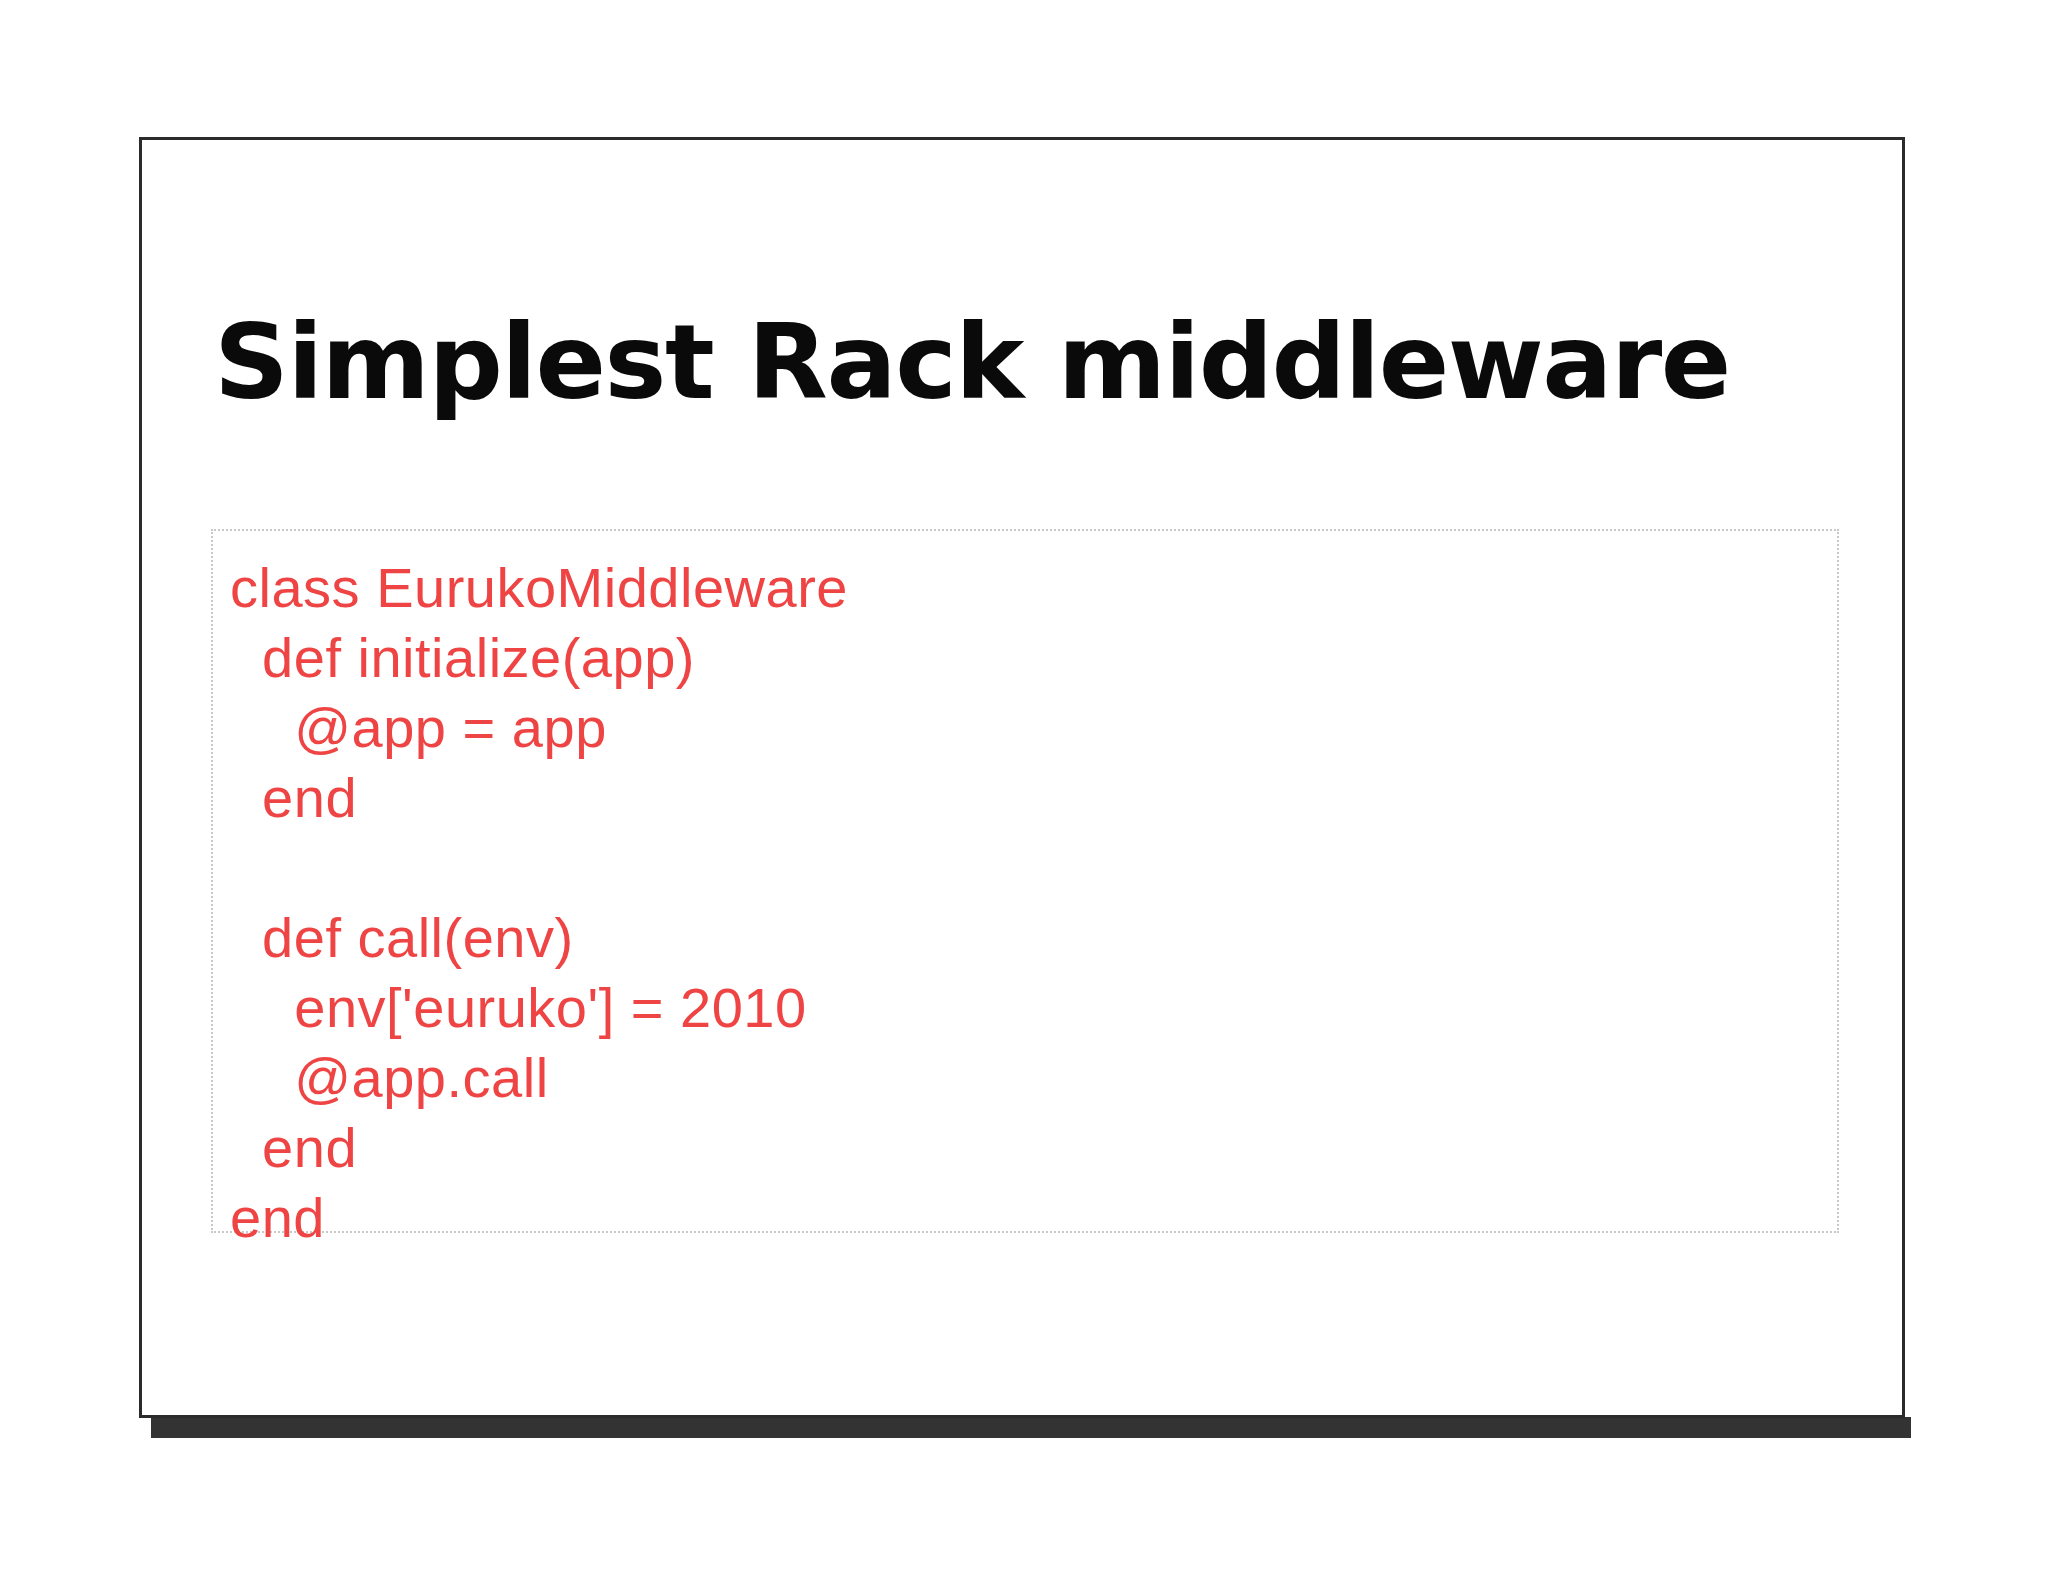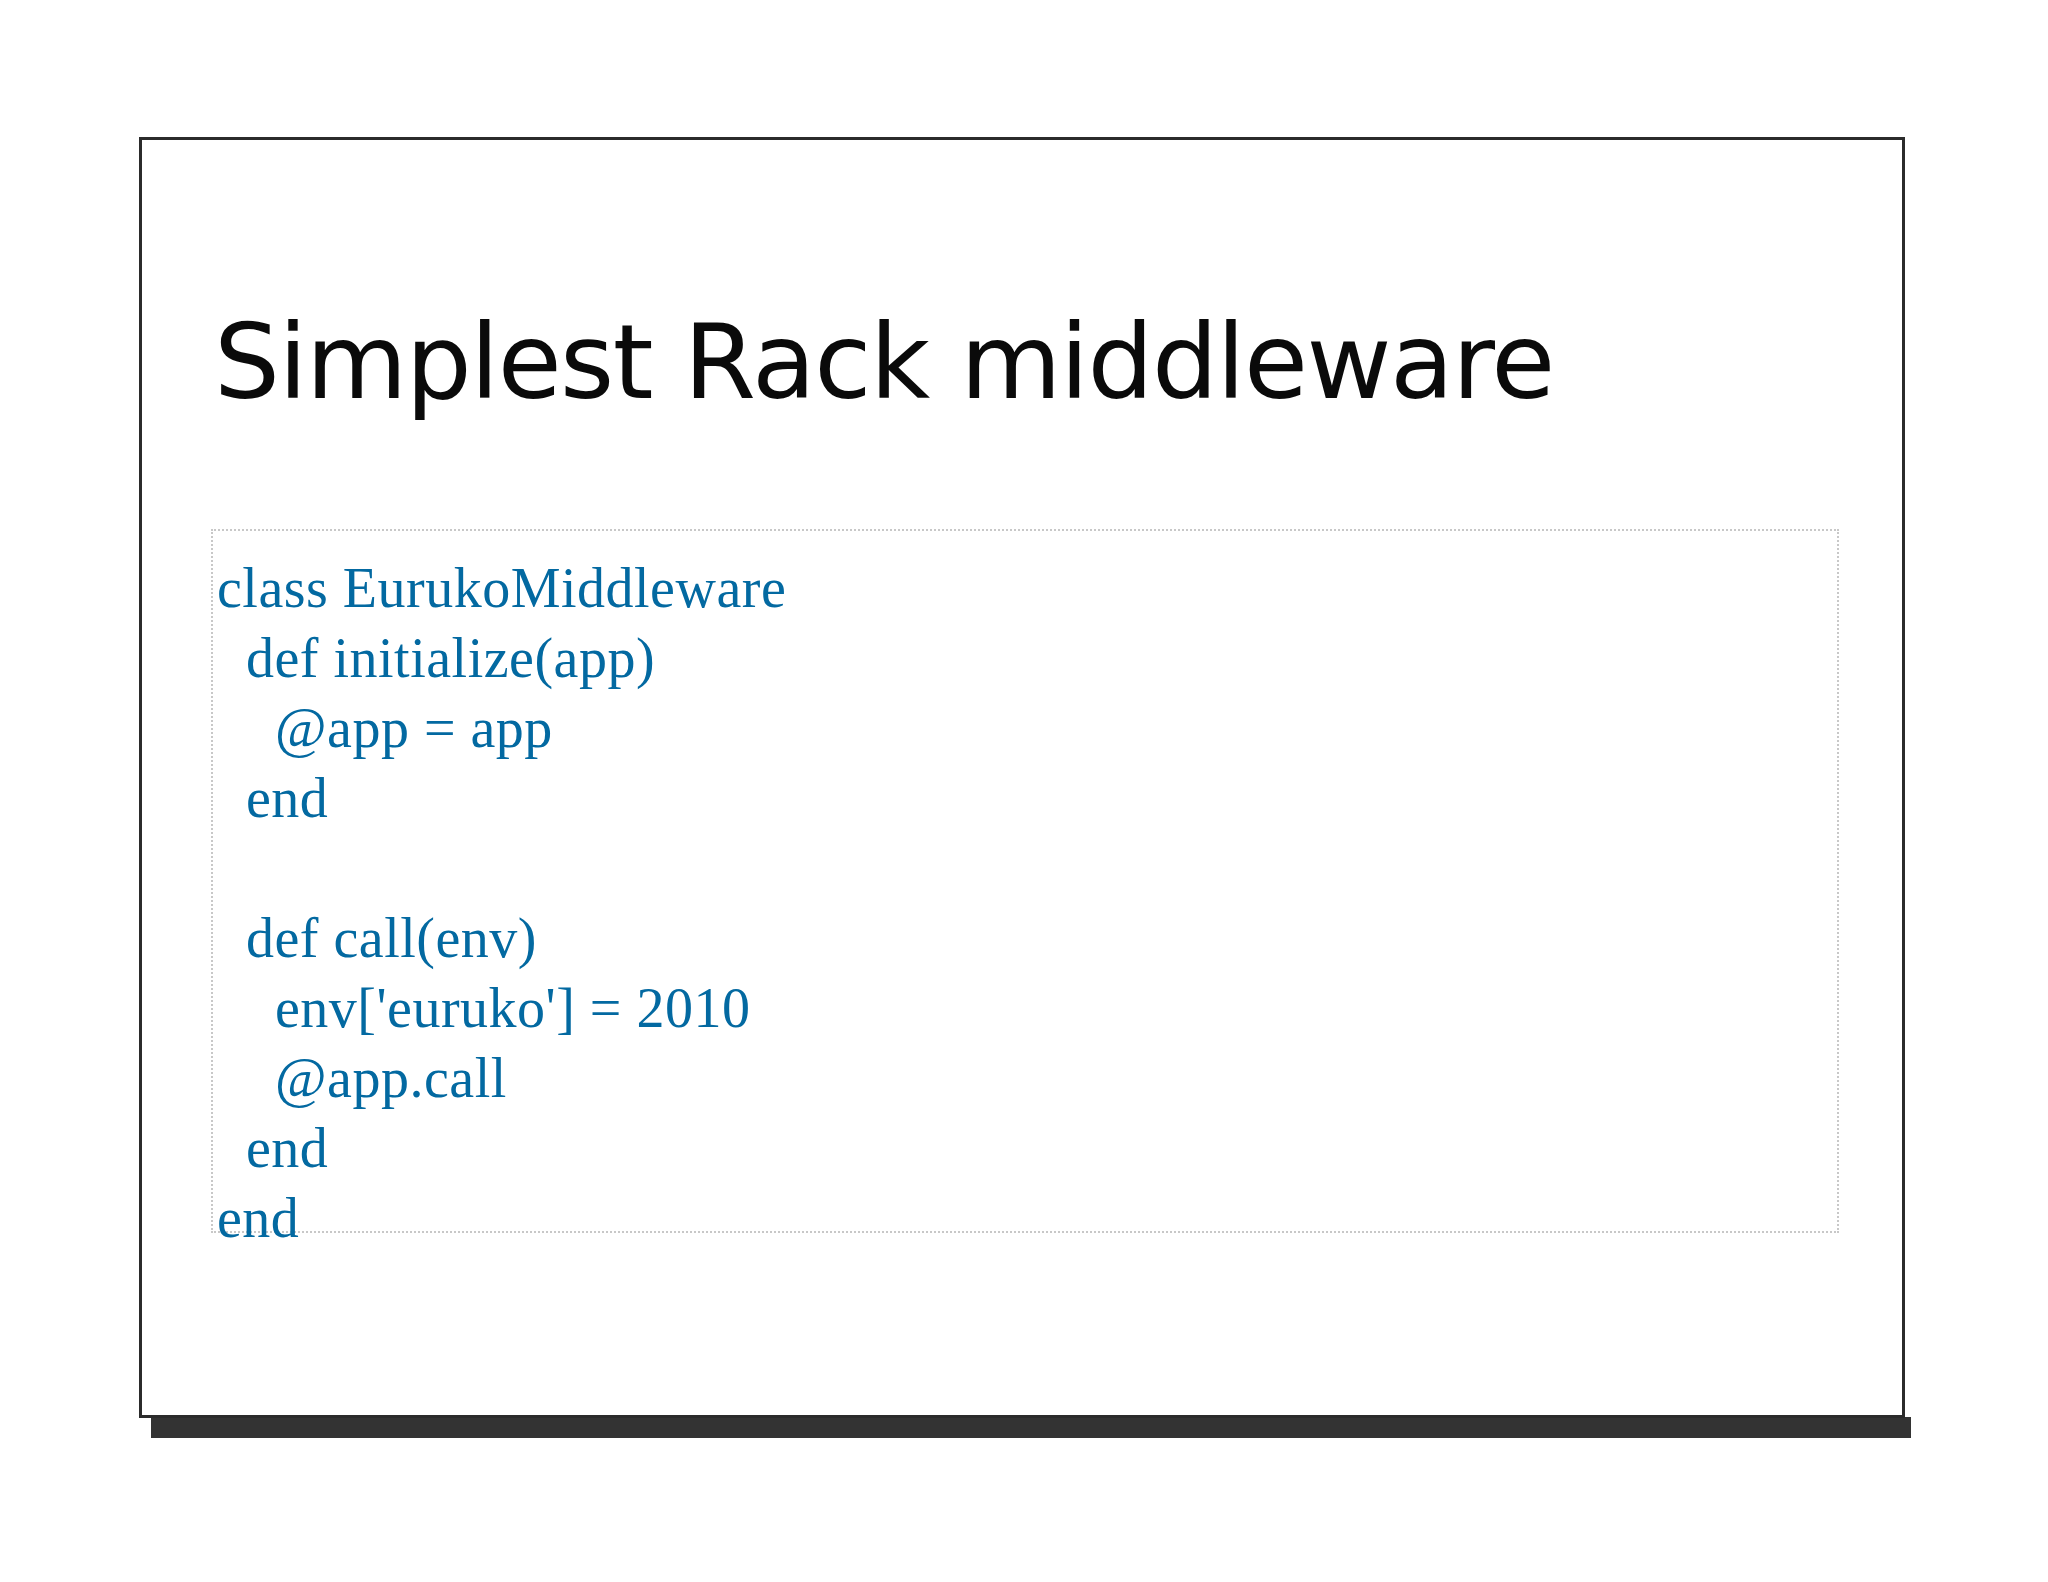--- a/index.html
+++ b/index.html
@@ -38,46 +38,47 @@
   }
 
   
   #slide-title {
     position: absolute;
     left: 72px;
     top: 170px;
     width: 1630px;
     font-family: "DejaVu Sans", sans-serif;
     font-size: 104px;
-    font-weight: 400;
+    font-weight: 700;
     line-height: 1.0;
     color: #0a0a0a;
     letter-spacing: -1.5px;
     white-space: nowrap;
   }
 
   
   #code-block {
     position: absolute;
     left: 69px;
     top: 389px;
     width: 1628px;
     height: 704px;
     border: 2px dotted #c8c8c8;
     box-sizing: border-box;
     background: #ffffff;
     padding: 22px 0 0 4px;
   }
   #code-lines {
-    font-family: Liberation Serif, serif;
+    font-family: Liberation Sans, sans-serif;
     font-size: 56px;
     line-height: 70px;
-    color: #0369a1;
+    color: #ef4444;
     white-space: pre;
     letter-spacing: 0.5px;
+    margin-left: 13px;
   }
   .code-line {
     height: 70px;
     white-space: pre;
   }
   .code-line.blank {
     height: 70px;
   }
 </style>
 </head>

